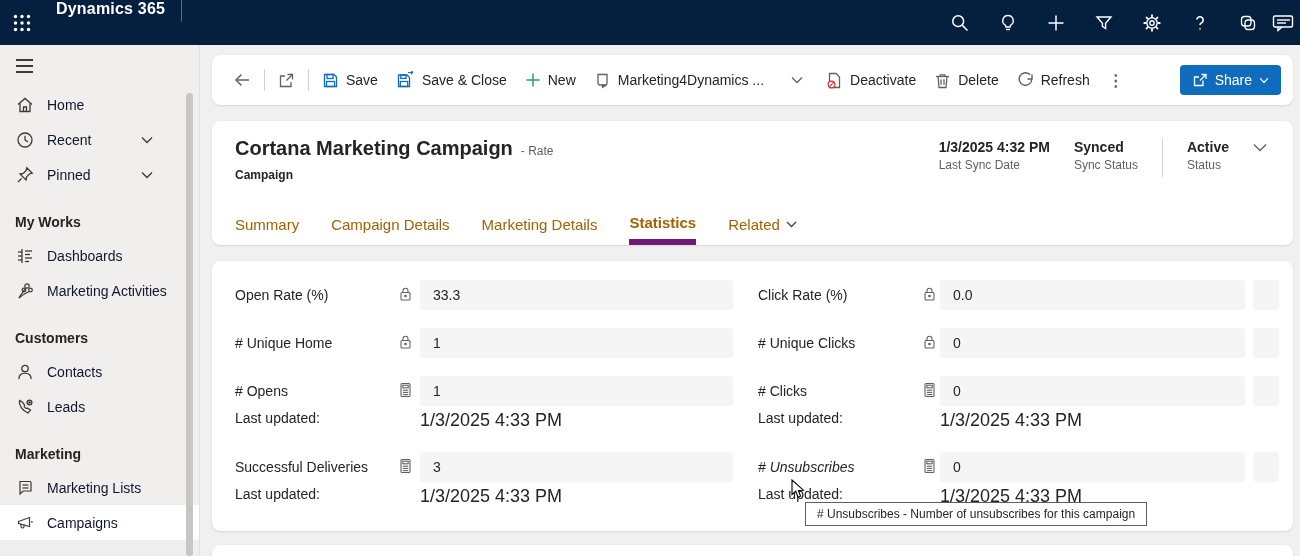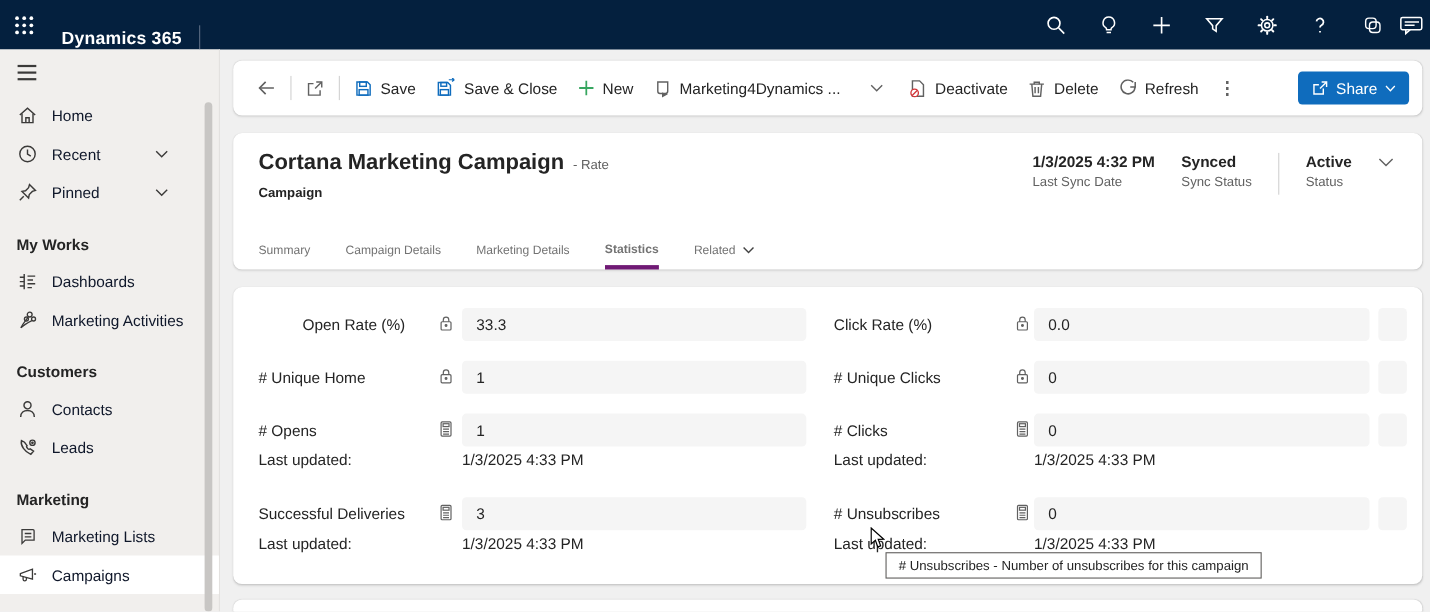--- a/index.html
+++ b/index.html
@@ -1,21 +1,21 @@
 <!DOCTYPE html>
 <html><head>
 <meta charset="utf-8">
 <style>
   * { margin:0; padding:0; box-sizing:border-box; }
   html,body { width:1300px; height:556px; overflow:hidden; }
   body { position:relative; font-family:"Liberation Sans", sans-serif; background:#f0f0f0; color:#242424; }
   .ic svg { display:block; }
 
   
-  .topbar { position:absolute; left:0; top:0; width:1300px; height:45px; background:#04203e; display:flex; align-items:flex-end; color:#fff; }
+  .topbar { position:absolute; left:0; top:0; width:1300px; height:45px; background:#04203e; display:flex; align-items:flex-start; color:#fff; }
   .waffle { width:44px; height:45px; display:flex; align-items:center; justify-content:center; cursor:pointer; }
   .brand { font-size:16px; font-weight:bold; letter-spacing:.2px; margin-left:12px; white-space:nowrap; }
   .tb-divider { width:1px; height:22px; background:#5a6b82; margin:0 16px; }
   .apptitle { font-size:14px; white-space:nowrap; }
   .tb-right { margin-left:auto; display:flex; align-items:center; height:45px; }
   .tb-btn { width:48px; height:45px; display:flex; align-items:center; justify-content:center; cursor:pointer; }
   .tb-btn.halfcut { width:28px; justify-content:flex-start; overflow:hidden; }
 
   
   .sidebar { position:absolute; left:0; top:45px; width:200px; height:511px; background:#f1efed; border-right:1px solid #e3e1df; }
@@ -46,31 +46,31 @@
   .rec-title { font-size:20px; font-weight:bold; color:#242424; }
   .rec-saved { font-size:12px; color:#616161; }
   .rec-entity { font-size:12px; font-weight:bold; margin-top:8px; }
   .headline { position:absolute; top:18px; right:26px; display:flex; align-items:flex-start; gap:24px; }
   .hl-col { text-align:left; }
   .hl-val { font-size:14px; font-weight:bold; color:#242424; white-space:nowrap; }
   .hl-lbl { font-size:12px; color:#616161; margin-top:3px; white-space:nowrap; }
   .hl-div { width:1px; height:38px; background:#d1d1d1; }
   .hl-chev { margin-top:4px; cursor:pointer; }
   .tabs { position:absolute; left:23px; bottom:0; display:flex; gap:32px; }
-  .tab { font-size:11px; color:#737373; padding-bottom:11px; cursor:pointer; display:flex; align-items:center; gap:6px; }
-  .tab.active { font-weight:bold; border-bottom:4px solid #701a75; padding-bottom:8px; }
+  .tab { font-size:15px; color:#a16207; padding-bottom:11px; cursor:pointer; display:flex; align-items:center; gap:6px; }
+  .tab.active { font-weight:bold; border-bottom:6px solid #701a75; padding-bottom:8px; }
 
   
   .statcard { top:223px; height:270px; }
   .flabel { position:absolute; font-size:14px; color:#242424; line-height:30px; white-space:nowrap; }
   .ficon { position:absolute; width:18px; height:18px; }
   .finput { position:absolute; height:30px; background:#f5f5f5; border-radius:4px; display:flex; align-items:center; padding-left:13px; font-size:14px; color:#242424; cursor:text; }
   .fendbox { position:absolute; width:26px; height:30px; background:#f5f5f5; border-radius:4px; }
   .lulabel { position:absolute; font-size:14px; color:#242424; white-space:nowrap; }
-  .luval { position:absolute; font-size:14px; color:#242424; white-space:nowrap; }
+  .luval { position:absolute; font-size:18px; color:#242424; white-space:nowrap; }
 
   
   .nextcard { top:507px; height:60px; border-radius:8px 8px 0 0; }
 
   
   .tooltip { position:absolute; left:805px; top:502px; background:#fff; border:1px solid #605e5c; padding:4px 11px; font-size:12px; color:#242424; white-space:nowrap; z-index:60; }
   .cursor { position:absolute; left:791px; top:479px; z-index:70; }
 </style>
 </head>
 <body>
@@ -444,21 +444,21 @@
           <svg width="11" height="7" viewBox="0 0 11 7" fill="none" stroke="#424242" stroke-width="1.3">
               <path d="M1 1 L5.5 5.5 L10 1"></path>
             </svg>
           </span>
       </span>
     </div>
   </div>
 
   <div class="card statcard">
 
-    <div class="flabel" style="left:23px; top:19px;margin-left:40px;">Open Rate (%)</div>
+    <div class="flabel" style="left:23px; top:19px;">Open Rate (%)</div>
     <span class="ficon ic" style="left:186px; top:25px;">
       <svg width="15" height="16" viewBox="0 0 15 16" fill="none" stroke="#616161" stroke-width="1.1">
         <rect x="3" y="6.5" width="9" height="7.5" rx="1"></rect>
           <path d="M5 6.5 V4.8 a2.5 2.5 0 0 1 5 0 V6.5"></path>
           <circle cx="7.5" cy="10" r="0.8" fill="#616161"></circle>
       </svg>
       </span>
     <div class="finput" style="left:208px; top:19px; width:313px;">
         <span>33.3</span>
       </div>
@@ -542,21 +542,21 @@
           <rect x="4.8" y="3.2" width="5.4" height="2.6"></rect>
         <line x1="4.8" y1="8.2" x2="10.2" y2="8.2"></line>
           <line x1="4.8" y1="10.4" x2="10.2" y2="10.4"></line>
           <line x1="4.8" y1="12.6" x2="10.2" y2="12.6"></line>
       </svg>
       </span>
     <div class="finput" style="left:208px; top:191px; width:313px;">
         <span>3</span>
       </div>
 
-    <div class="flabel" style="left:546px; top:191px;"># Unsubscribes</div>
+    <div class="flabel" style="left:546px; top:191px;font-style:italic;"># Unsubscribes</div>
     <span class="ficon ic" style="left:710px; top:197px;">
       <svg width="15" height="16" viewBox="0 0 15 16" fill="none" stroke="#616161" stroke-width="1.1">
         <rect x="3" y="1.5" width="9" height="13" rx="1"></rect>
           <rect x="4.8" y="3.2" width="5.4" height="2.6"></rect>
         <line x1="4.8" y1="8.2" x2="10.2" y2="8.2"></line>
           <line x1="4.8" y1="10.4" x2="10.2" y2="10.4"></line>
           <line x1="4.8" y1="12.6" x2="10.2" y2="12.6"></line>
       </svg>
       </span>
     <div class="finput" style="left:728px; top:191px; width:305px;">

